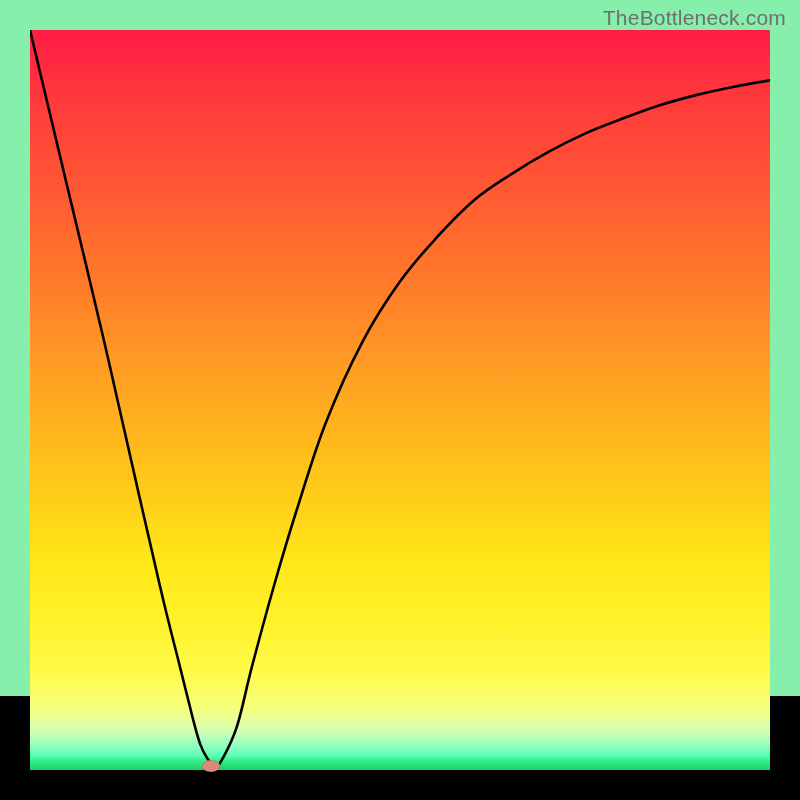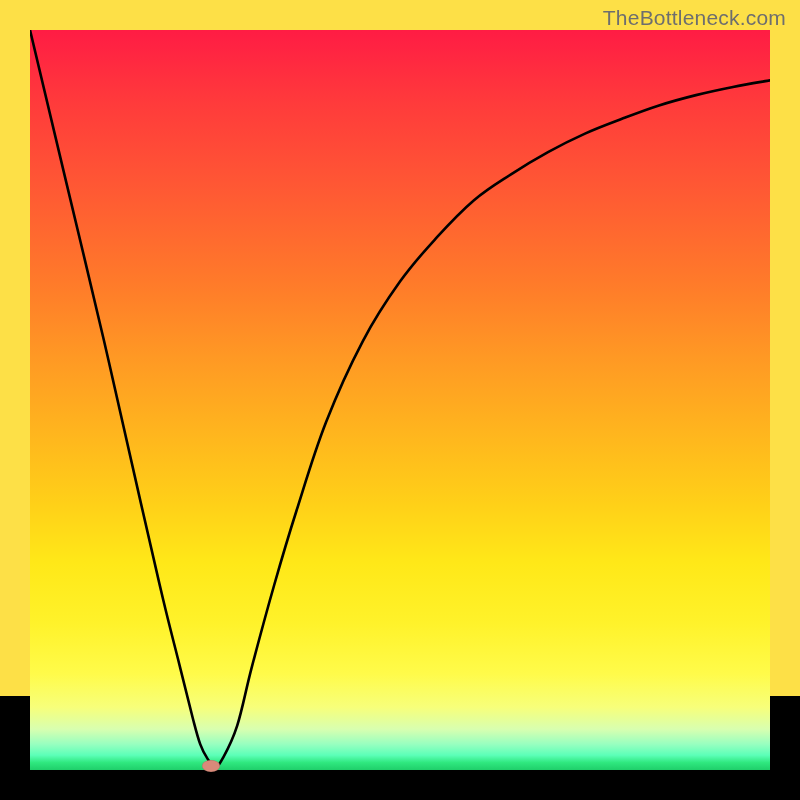--- a/index.html
+++ b/index.html
@@ -8,21 +8,21 @@
     width: 800px;
     height: 800px;
     overflow: hidden;
     background: #000;
     font-family: Arial, Helvetica, sans-serif;
   }
   .frame {
     position: relative;
     width: 800px;
     height: 696px;
-    background: #fde047;
+    background: #86efac;
   }
   .plot-area {
     position: absolute;
     left: 30px;
     top: 30px;
     width: 740px;
     height: 740px;
     background: linear-gradient(
       to bottom,
       #ff1c44 0%,

